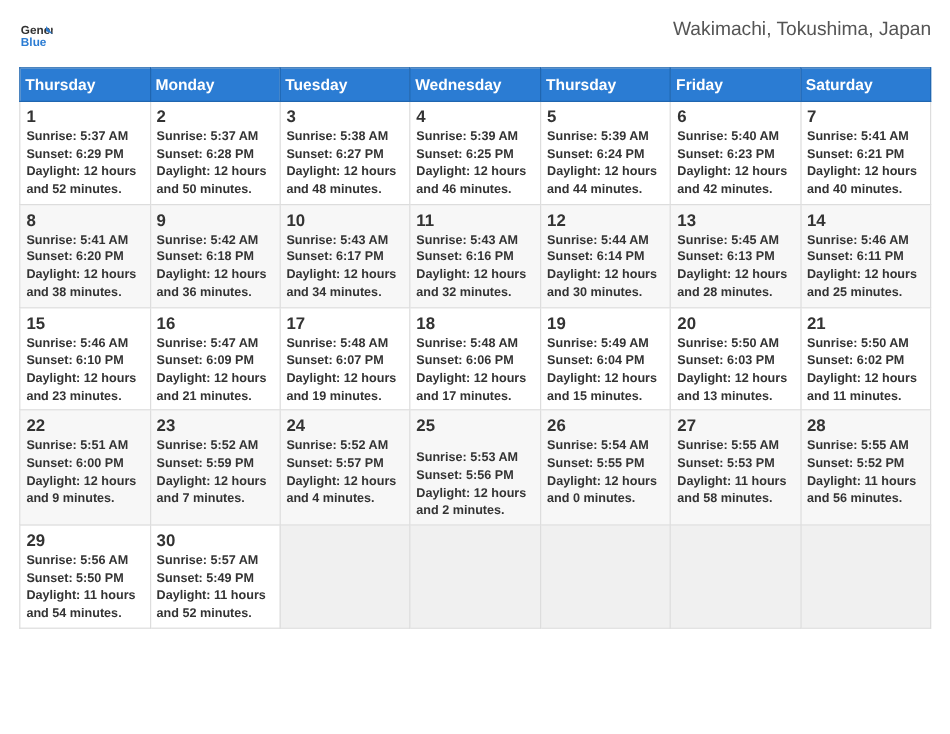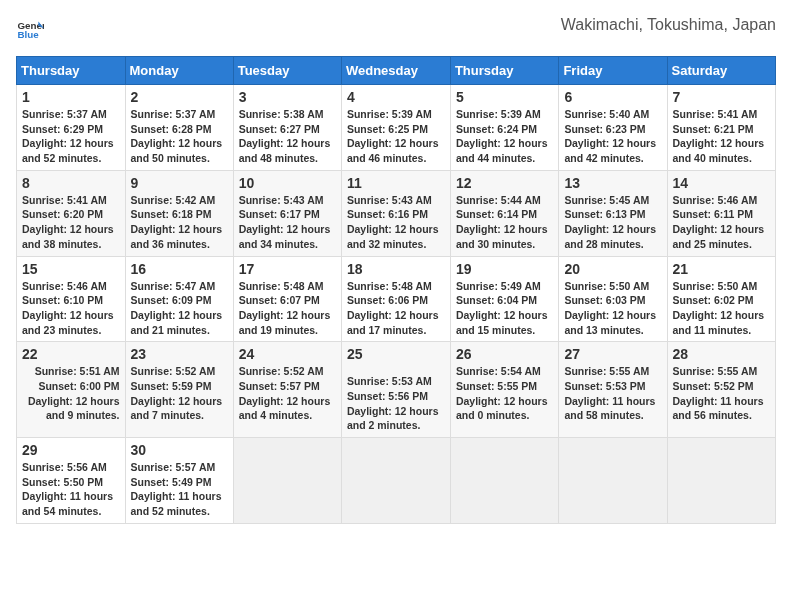--- a/index.html
+++ b/index.html
@@ -253,21 +253,21 @@
           <span class="day-num">21</span>
           <div class="cell-text" style="white-space: pre-wrap;">Sunrise: 5:50 AM
 Sunset: 6:02 PM
 Daylight: 12 hours
 and 11 minutes.</div>
         </td>
       </tr>
       <tr>
         <td>
           <span class="day-num">22</span>
-          <div class="cell-text" style="white-space: pre-wrap; text-align: right;">Sunrise: 5:51 AM
+          <div class="cell-text" style="white-space: pre-wrap;">Sunrise: 5:51 AM
 Sunset: 6:00 PM
 Daylight: 12 hours
 and 9 minutes.</div>
         </td>
         <td>
           <span class="day-num">23</span>
           <div class="cell-text" style="white-space: pre-wrap;">Sunrise: 5:52 AM
 Sunset: 5:59 PM
 Daylight: 12 hours
 and 7 minutes.</div>

